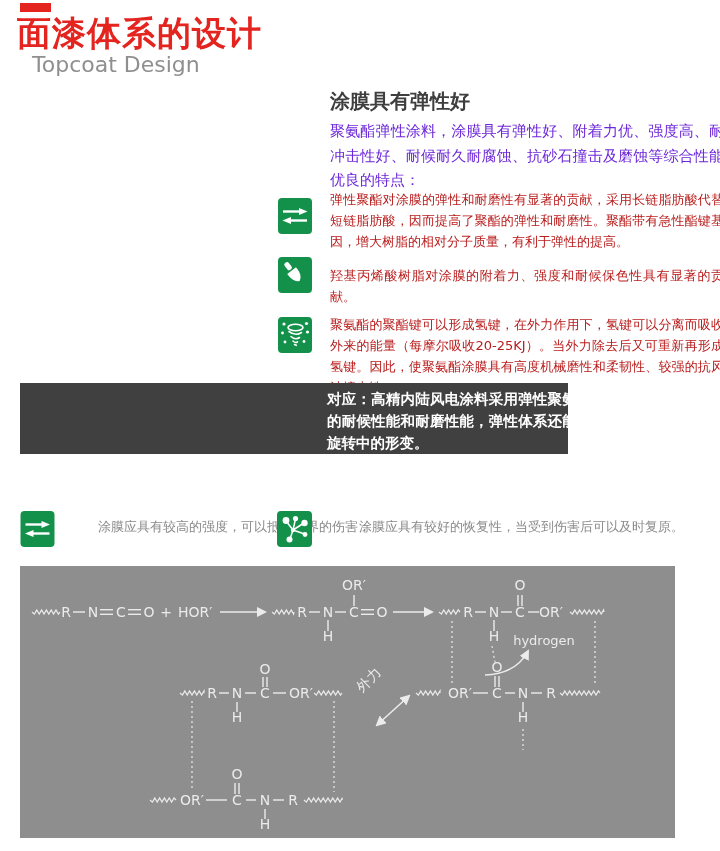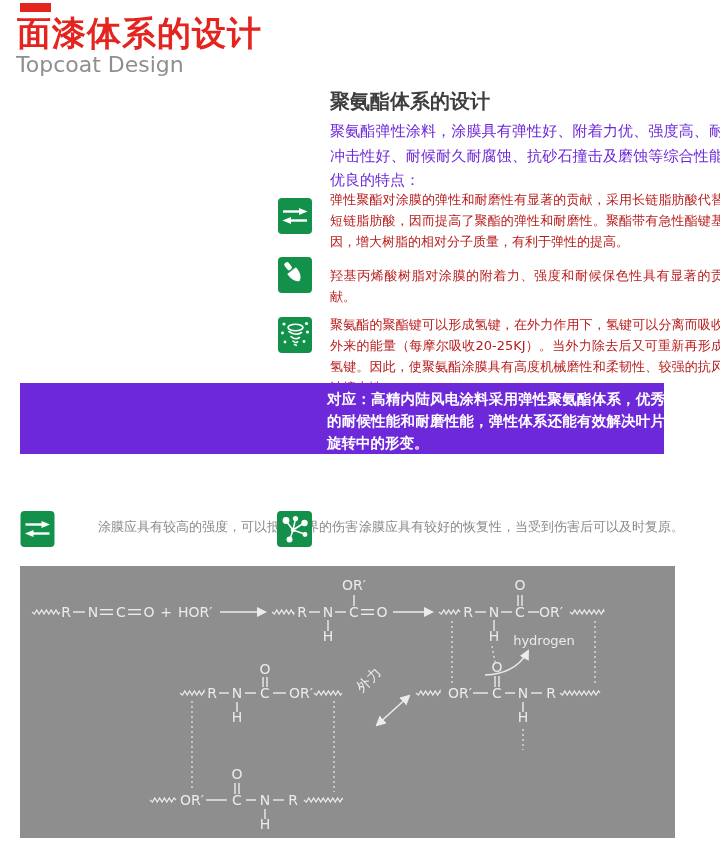--- a/index.html
+++ b/index.html
@@ -2,28 +2,28 @@
 <html><head>
 <meta charset="utf-8">
 <style>
   *{margin:0;padding:0;box-sizing:border-box}
   html,body{background:#ffffff}
   .page{position:relative;width:720px;height:851px;background:#fff;overflow:hidden;
         font-family:"DejaVu Sans","Liberation Sans",sans-serif;margin-left:12px;}
   
   .accent-bar{position:absolute;left:8px;top:3px;width:31px;height:9px;background:#e3241f}
   .page-title{position:absolute;left:5px;top:11px;font-size:34px;font-weight:bold;color:#e3241f;letter-spacing:1px;white-space:nowrap}
-  .page-subtitle{position:absolute;left:4px;top:52px;font-size:22px;color:#8f8f8f;white-space:nowrap}
+  .page-subtitle{position:absolute;left:20px;top:52px;font-size:22px;color:#8f8f8f;white-space:nowrap}
   
   .section-heading{position:absolute;left:318px;top:88px;font-size:20px;font-weight:bold;color:#3e3e3e;white-space:nowrap}
   .section-intro{position:absolute;left:318px;top:119px;width:394px;font-size:15px;line-height:24.5px;color:#6d28d9;text-align:justify}
   .bullet-icon{position:absolute;left:266px;width:34px;height:36px}
   .bullet-text{position:absolute;left:318px;width:394px;font-size:13px;line-height:21px;color:#b91c1c;text-align:justify}
   
-  .banner{position:absolute;left:8px;top:383px;width:644px;height:71px;background:#6d28d9}
+  .banner{position:absolute;left:8px;top:383px;width:548px;height:71px;background:#404040}
   .banner-text{position:absolute;left:307px;top:5px;width:338px;font-size:14.5px;line-height:22px;font-weight:bold;color:#ffffff;text-align:justify}
   
   .feature-icon{position:absolute;top:511px;width:35px;height:36px}
   .feature-text{position:absolute;top:518px;font-size:13px;color:#8a8a8a;white-space:nowrap}
   
   .diagram{position:absolute;left:8px;top:566px;width:655px;height:272px;background:#8e8e8e}
   .diagram svg{display:block;width:100%;height:100%}
   .atom{font-size:14px;fill:#ebebeb;font-family:"DejaVu Sans","Liberation Sans",sans-serif}
   .small-label{font-size:13px;fill:#ebebeb}
   .bond{stroke:#ebebeb;stroke-width:1.4;fill:none}
@@ -33,21 +33,21 @@
 </style>
 </head>
 <body>
 
 <div class="page">
 
   <div class="accent-bar"></div>
   <h1 class="page-title">面漆体系的设计</h1>
   <div class="page-subtitle">Topcoat Design</div>
 
-  <h2 class="section-heading">聚氨酯体系的设计</h2>
+  <h2 class="section-heading">涂膜具有弹性好</h2>
   <p class="section-intro">聚氨酯弹性涂料，涂膜具有弹性好、附着力优、强度高、耐冲击性好、耐候耐久耐腐蚀、抗砂石撞击及磨蚀等综合性能优良的特点：</p>
 
   <span class="bullet-icon" style="top:198px">
     <svg viewBox="0 0 34 36" width="34" height="36">
       <rect width="34" height="36" rx="4" fill="#13914a"></rect>
       <path d="M5 13.5 h17" stroke="#fff" stroke-width="2.4"></path>
       <path d="M21 9.9 L29.5 13.5 L21 17.1 z" fill="#fff"></path>
       <path d="M29 22.5 h-17" stroke="#fff" stroke-width="2.4"></path>
       <path d="M13 18.9 L4.5 22.5 L13 26.1 z" fill="#fff"></path>
     </svg>

